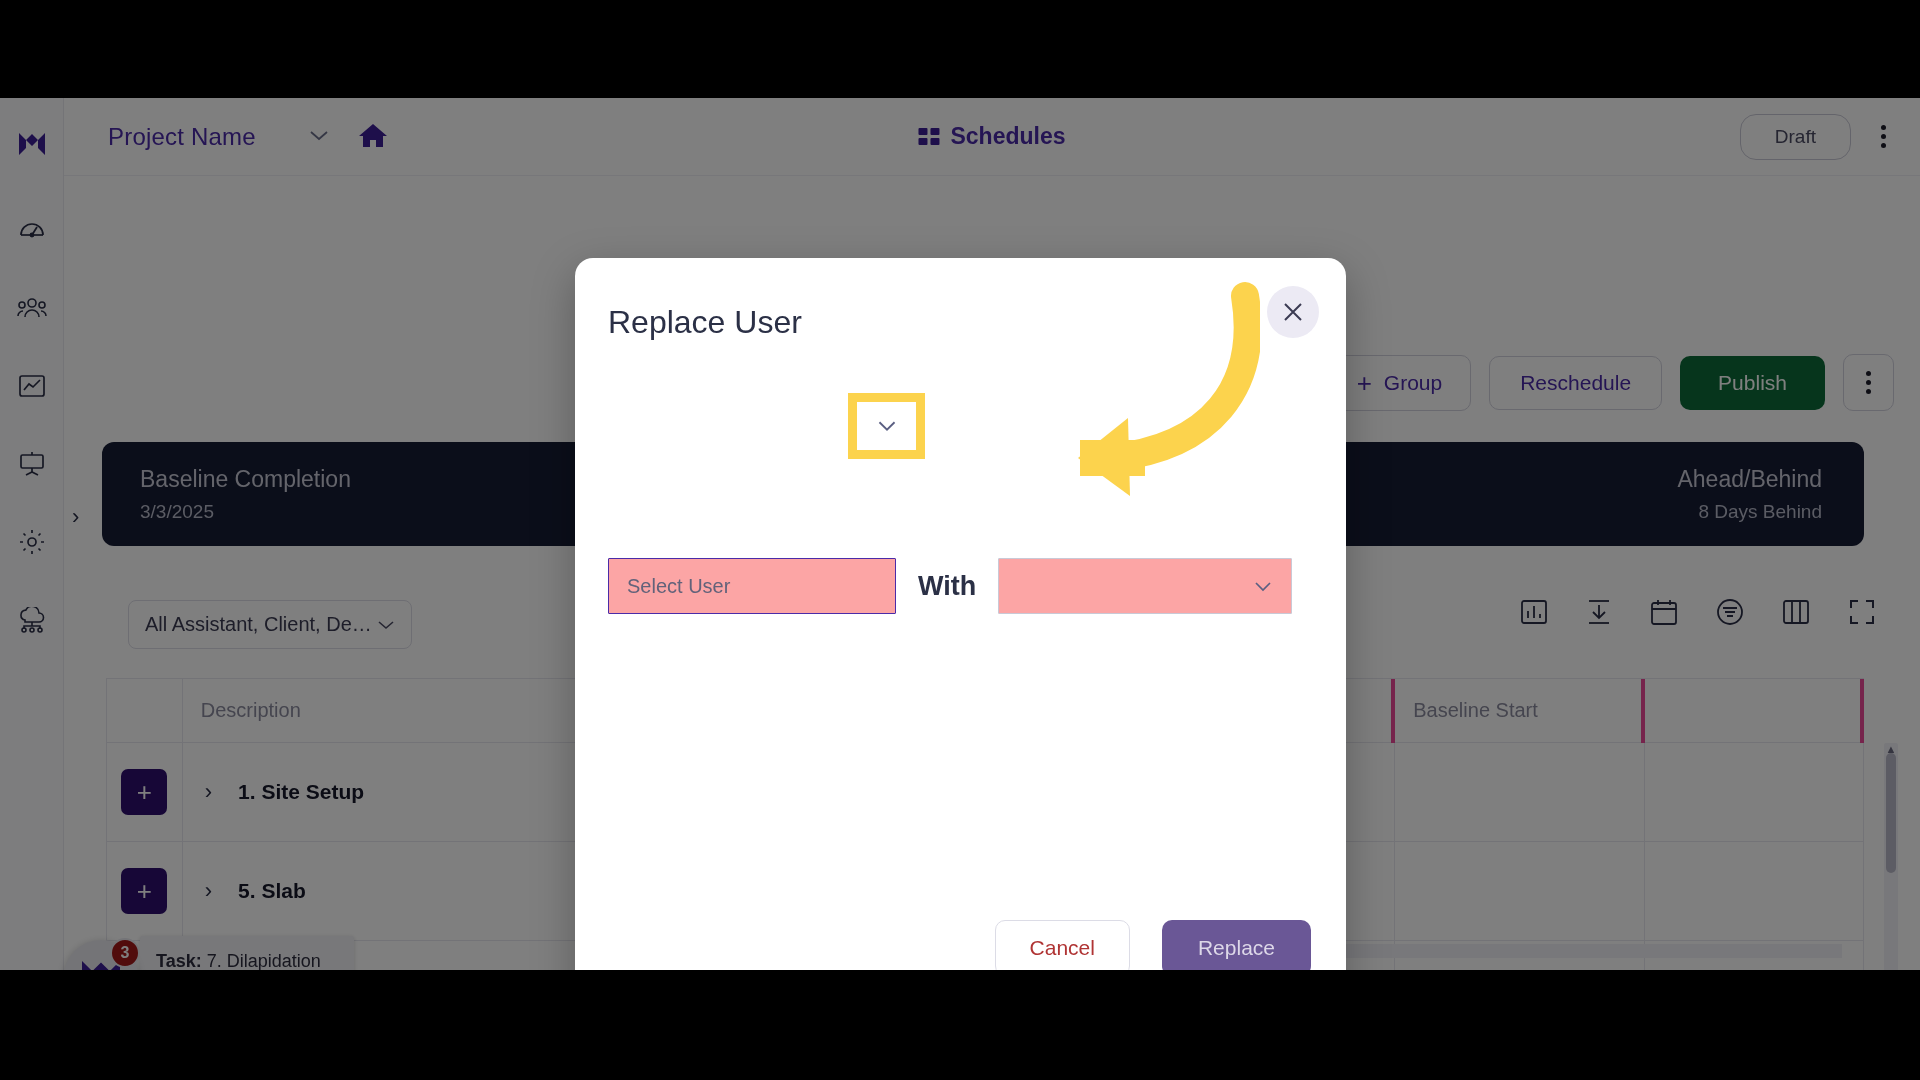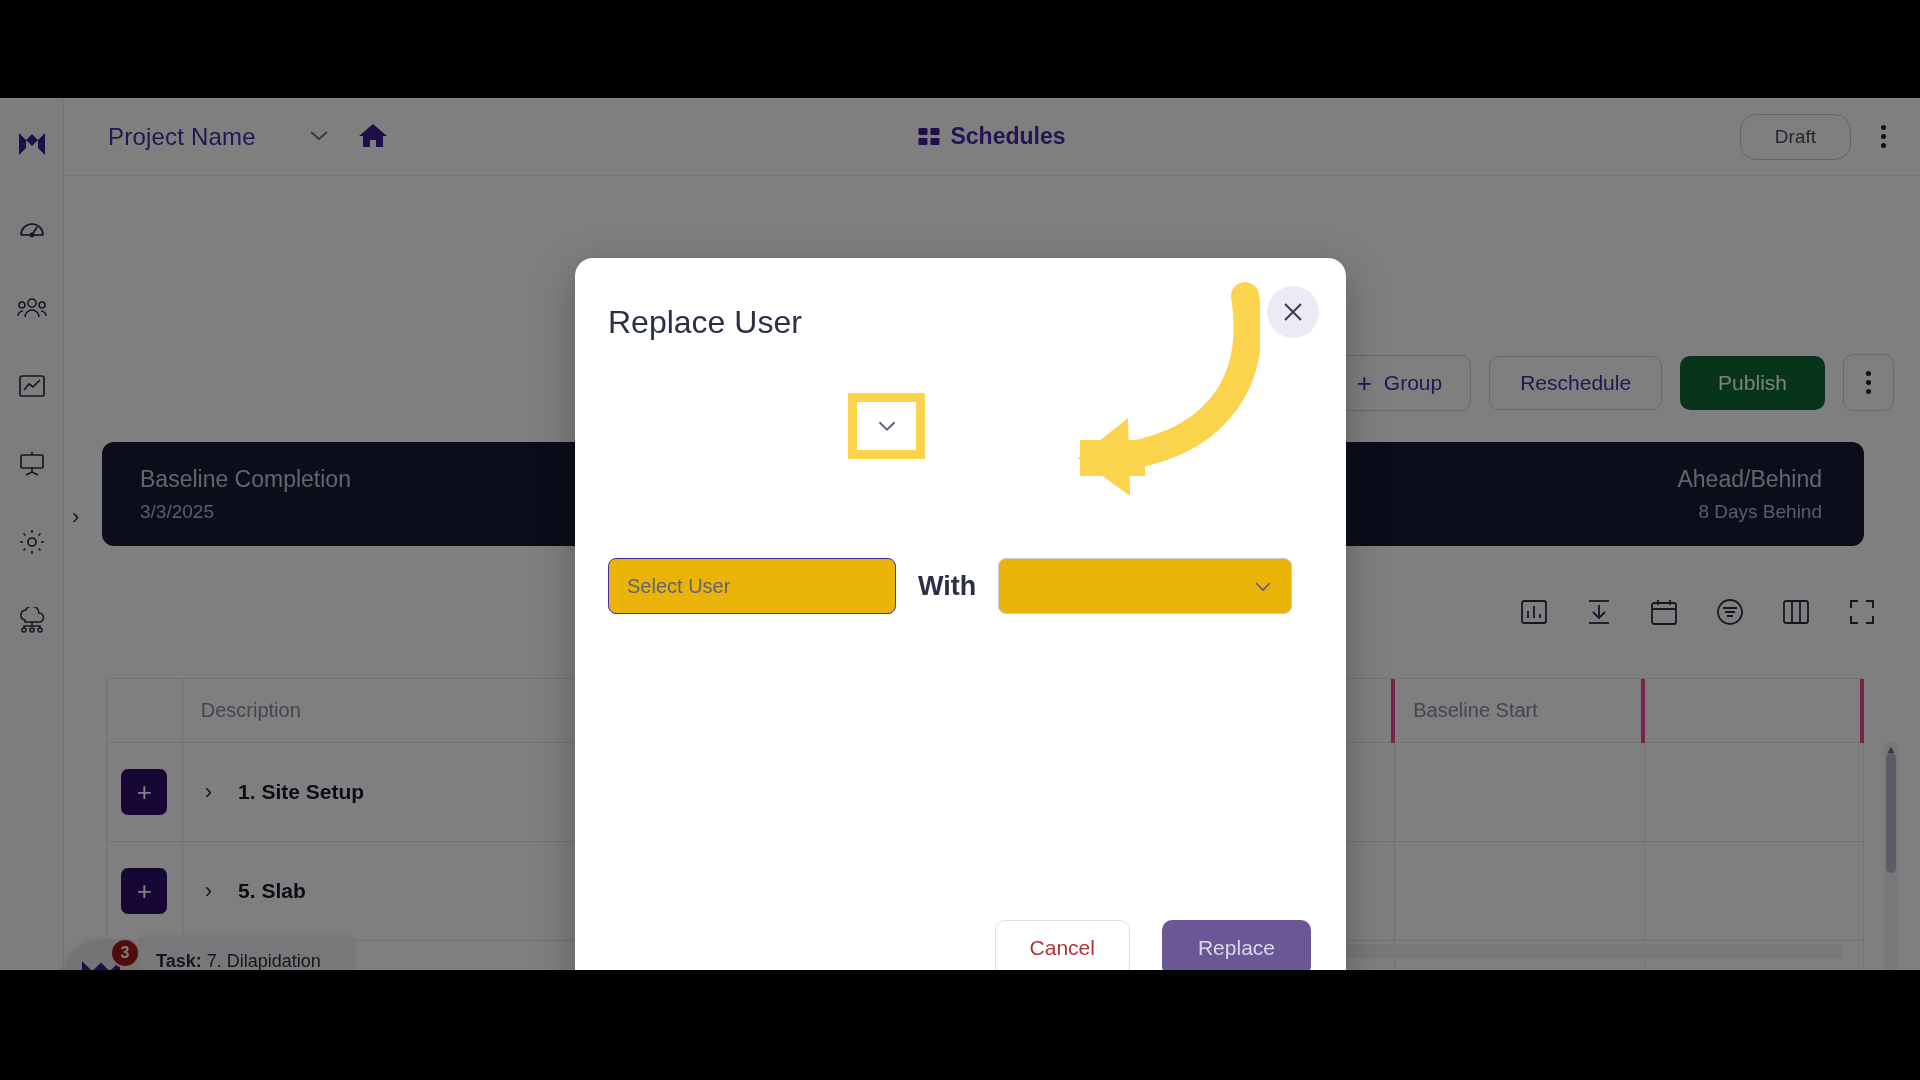--- a/index.html
+++ b/index.html
@@ -249,22 +249,22 @@
     position: absolute; right: 27px; top: 28px;
     width: 52px; height: 52px; border-radius: 50%;
     background: #eceaf4; display: flex; align-items: center; justify-content: center;
     color: #3b3b52;
   }
   #field-row {
     position: absolute; left: 33px; top: 300px;
     display: flex; align-items: center;
   }
   .select {
-    height: 56px; border: 1px solid #4b2ba8; border-radius: 8px;
-    background: #eab308; display: flex; align-items: center; justify-content: space-between;
+    height: 56px; border: 1px solid #4b2ba8; border-radius: 1px;
+    background: #fca5a5; display: flex; align-items: center; justify-content: space-between;
     padding: 0 18px; font-size: 20px; color: #62627a;
   }
   #select-user { width: 288px; }
   #select-with { width: 294px; border-color: #c9c9d6; color: #8f8fa6; }
   #with-label {
     margin: 0 22px; font-size: 27px; font-weight: 700; color: #2b3046;
   }
   #modal-actions {
     position: absolute; right: 35px; bottom: 42px;
     display: flex; align-items: center; gap: 32px;
@@ -414,20 +414,28 @@
       <div class="stat">
         <div class="stat-label">Delays Completion</div>
         <div class="stat-value">3/24/2025</div>
       </div>
       <div class="stat">
         <div class="stat-label">Ahead/Behind</div>
         <div class="stat-value">8 Days Behind</div>
       </div>
     </div>
 
+    <div id="filter">
+      <span>All Assistant, Client, De…</span>
+      <span>
+        <svg width="18" height="12" viewBox="0 0 18 12" fill="none" stroke="#4b4b63" stroke-width="1.6">
+            <path d="M2 3l7 6 7-6"></path>
+          </svg>
+      </span>
+    </div>
 
     <div id="tableicons">
       <span>
         <svg width="28" height="28" viewBox="0 0 28 28" fill="none" stroke="#2b2f47" stroke-width="1.8">
           <rect x="2" y="3" width="24" height="22" rx="2"></rect>
             <path d="M8 20v-7M14 20V8M20 20v-4"></path>
         </svg>
       </span>
       <span>
         <svg width="26" height="28" viewBox="0 0 26 28" fill="none" stroke="#2b2f47" stroke-width="1.8">

